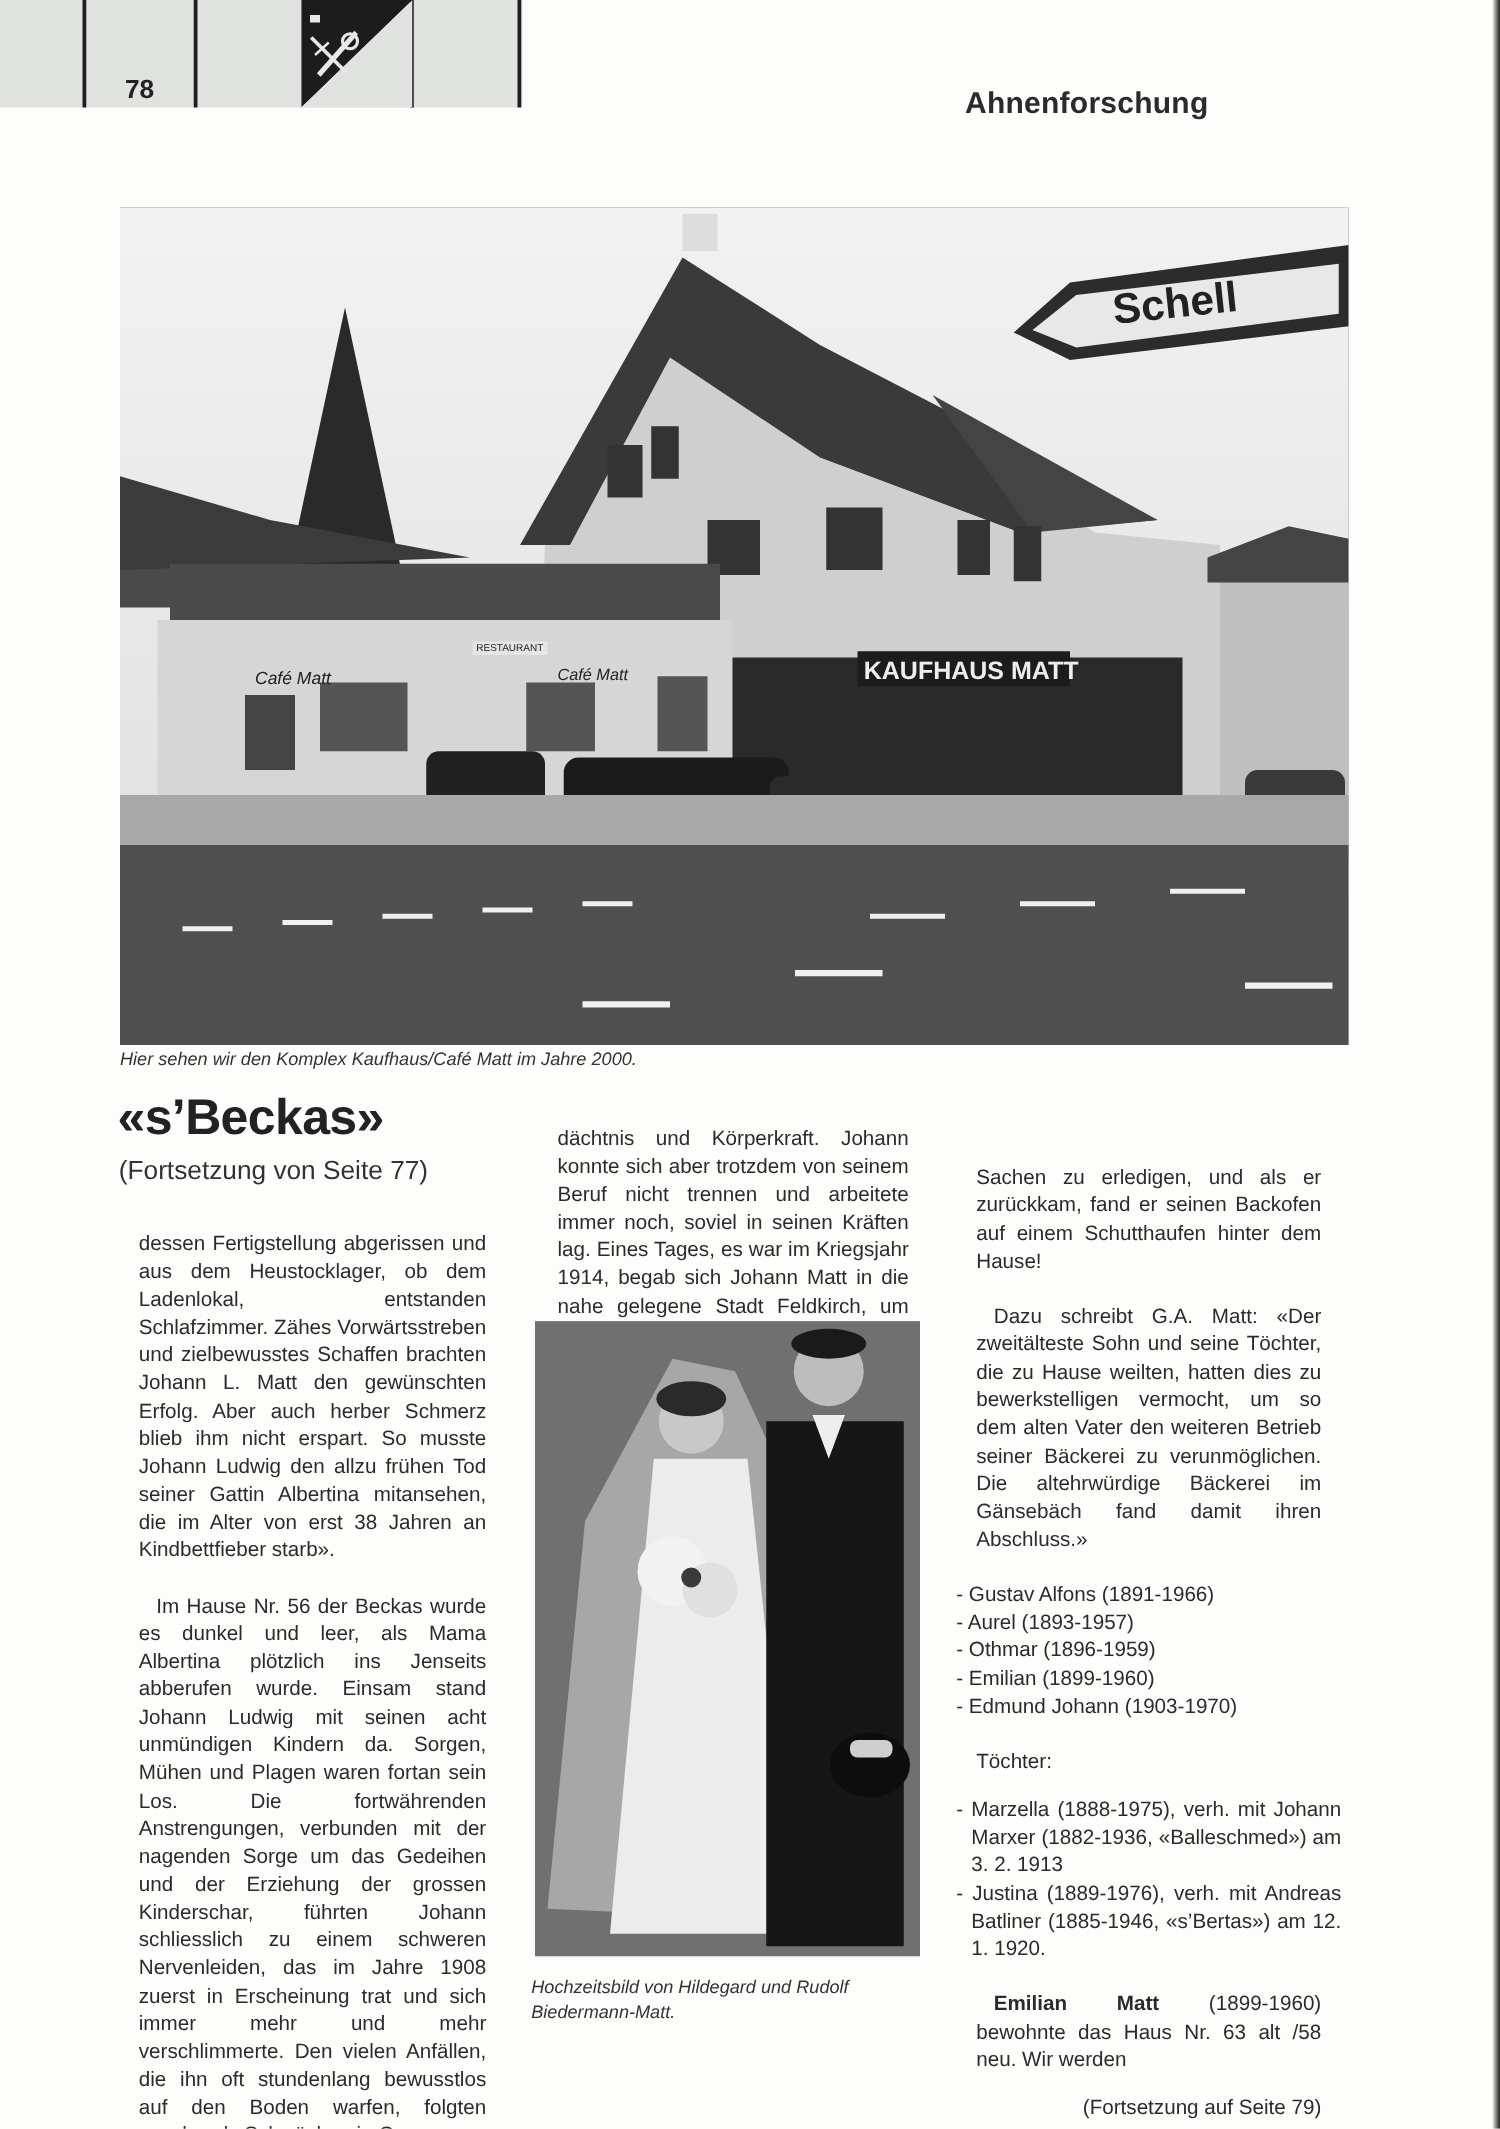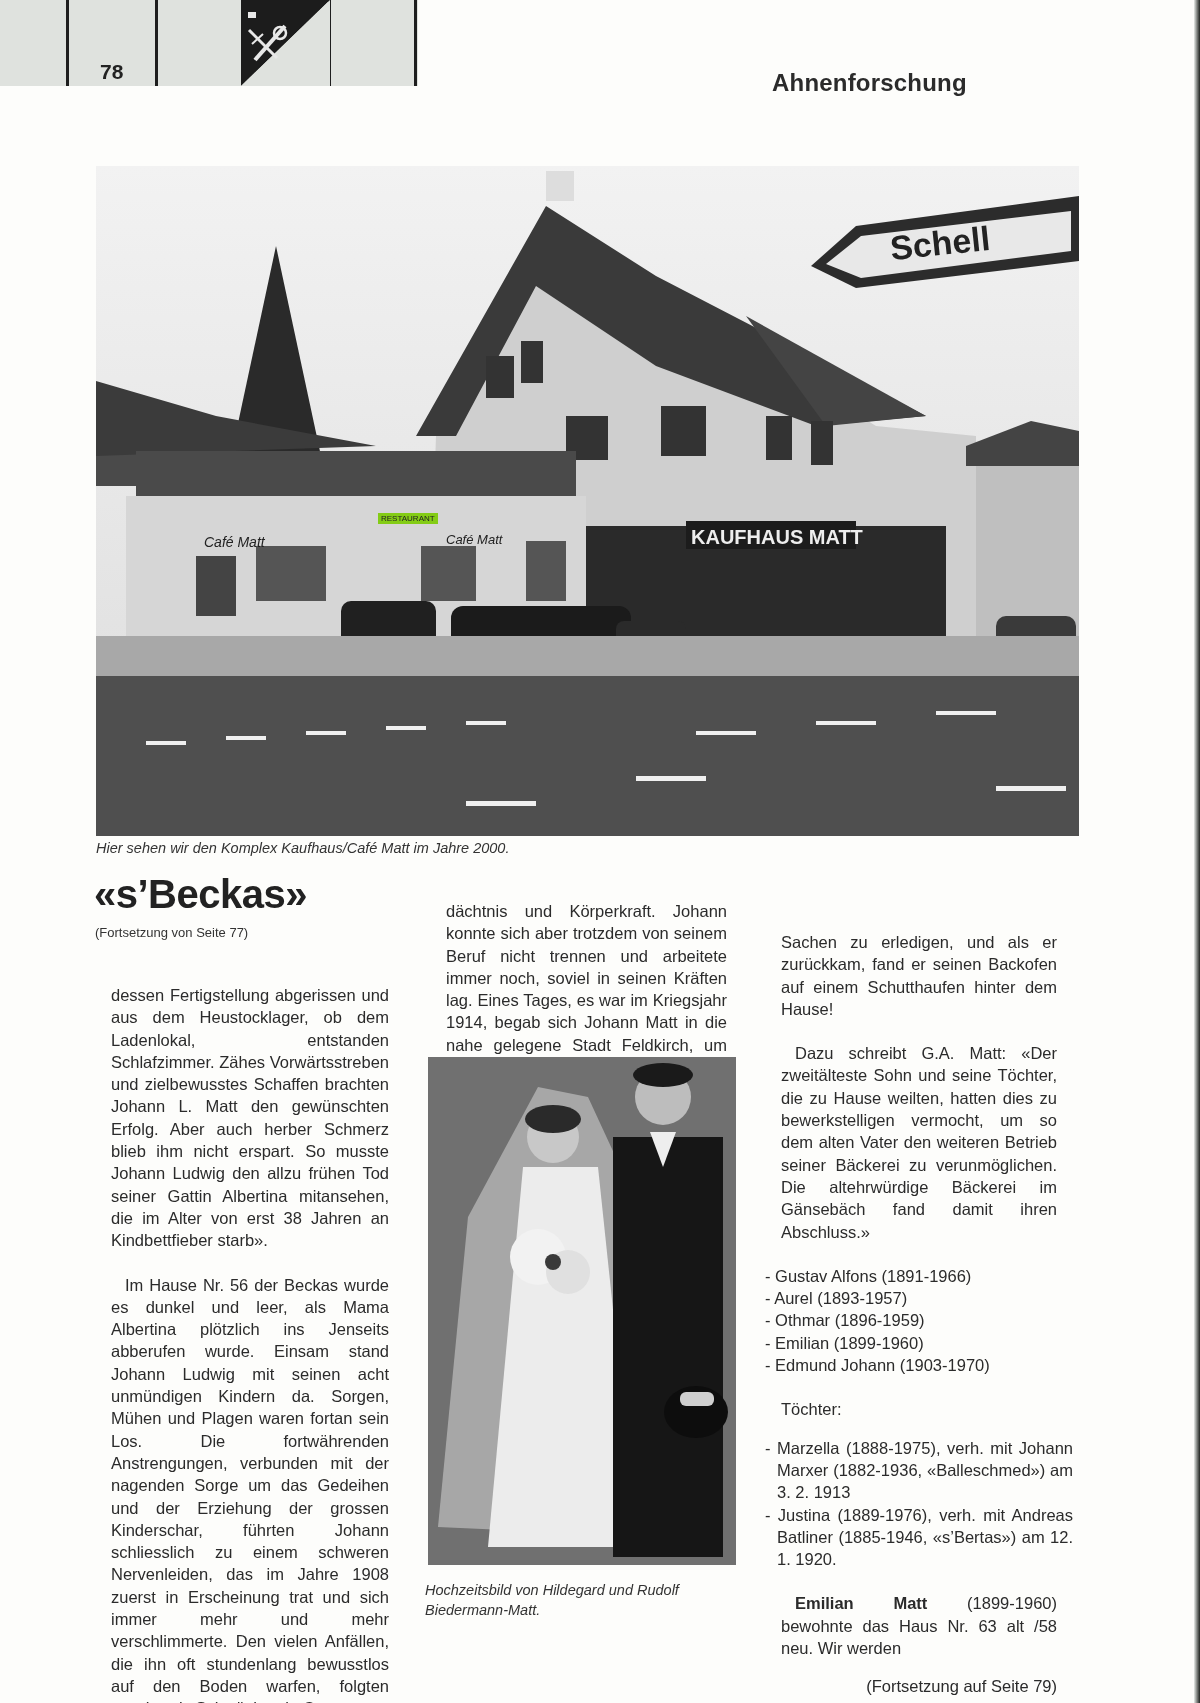--- a/index.html
+++ b/index.html
@@ -38,21 +38,21 @@
   }
 
   
   .col { font-size: 16.5px; line-height: 22.3px; text-align: justify; color: #2b2b2b; }
   .col p { margin: 16px; }
   .indent { text-indent: 14px; }
 
   .article-title {
     left: 94px; top: 872px; font-size: 40px; font-weight: bold; color: #222; letter-spacing: -0.5px;
   }
-  .continued-from { left: 95px; top: 925px; font-size: 13px; color: #333; }
+  .continued-from { left: 95px; top: 925px; font-size: 21px; color: #333; }
 
   .wedding-photo {
     left: 428px; top: 1057px; width: 308px; height: 508px; background: #6b6b6b; overflow: hidden;
   }
 
   .list { margin: 0; padding: 0; list-style: none; }
   .list li { padding-left: 10px; text-indent: -10px; }
   .hang li { padding-left: 12px; text-indent: -12px; }
 
   .binding-edge {
@@ -140,21 +140,21 @@
       <rect x="600" y="565" width="60" height="4"></rect>
       <rect x="720" y="555" width="60" height="4"></rect>
       <rect x="840" y="545" width="60" height="4"></rect>
       <rect x="370" y="635" width="70" height="5"></rect>
       <rect x="540" y="610" width="70" height="5"></rect>
       <rect x="900" y="620" width="70" height="5"></rect>
     </g>
   </svg>
   <span class="abs" style="left:794px;top:58px;font-size:34px;font-weight:bold;color:#222;transform:rotate(-6deg);">Schell</span>
   <span class="abs" style="left:108px;top:368px;font-size:14px;font-style:italic;color:#222;">Café Matt</span>
-  <span class="abs" style="left:282px;top:347px;font-size:8px;color:#222;background:#84cc16;padding:1px 3px;">RESTAURANT</span>
+  <span class="abs" style="left:282px;top:347px;font-size:8px;color:#222;background:#e5e5e5;padding:1px 3px;">RESTAURANT</span>
   <span class="abs" style="left:350px;top:366px;font-size:13px;font-style:italic;color:#222;">Café Matt</span>
   <span class="abs" style="left:595px;top:360px;font-size:20px;font-weight:bold;color:#eee;">KAUFHAUS MATT</span>
 </div>
 
 <div class="abs photo-caption" style="left:96px;top:840px;">Hier sehen wir den Komplex Kaufhaus/Café Matt im Jahre 2000.</div>
 
 <div class="abs article-title">«s’Beckas»</div>
 <div class="abs continued-from">(Fortsetzung von Seite 77)</div>
 
 <div class="abs col" style="left:95px;top:968px;width:310px;">

